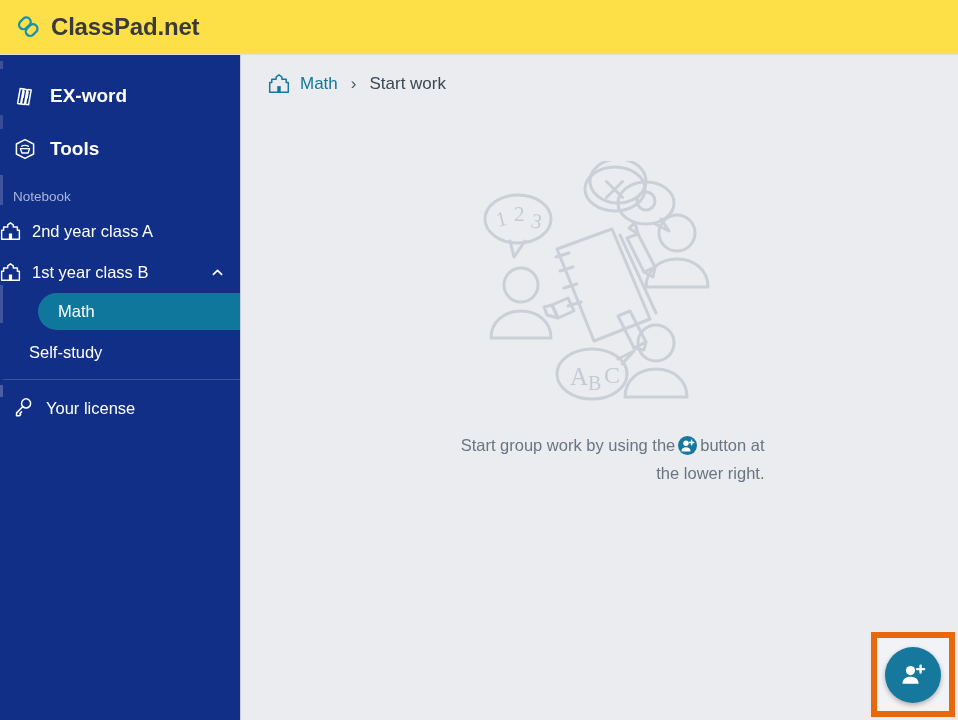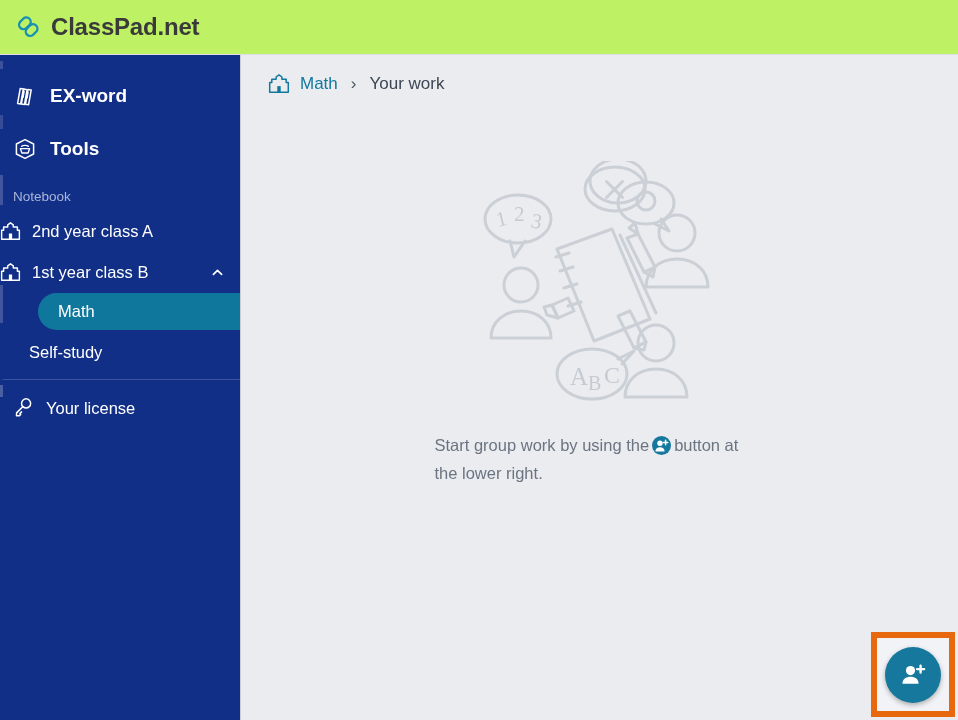--- a/index.html
+++ b/index.html
@@ -13,21 +13,21 @@
   .app {
     position: relative;
     width: 958px; height: 720px;
     display: flex; flex-direction: column;
     background: #eaecf0;
   }
 
   
   .topbar {
     height: 55px; min-height: 55px;
-    background: #bef264;
+    background: #fde047;
     border-bottom: 1px solid #dcdfe4;
     display: flex; align-items: center;
     padding: 0 14px 0 12px;
     position: relative; z-index: 5;
   }
   .brand { display: flex; align-items: center; gap: 9px; }
   .brand-logo { width: 30px; height: 30px; display: block; }
   .brand-name {
     font-size: 24px; font-weight: bold; color: #3a3a3a;
     letter-spacing: -0.2px;
@@ -136,21 +136,21 @@
   }
   .crumb-cur { color: #3d4653; font-size: 17px; }
 
   .empty {
     flex: 1; display: flex; flex-direction: column;
     align-items: center; justify-content: flex-start;
     padding-top: 48px;
   }
   .empty-art { width: 260px; height: 250px; display: block; }
   .empty-text {
-    margin-top: 20px; width: 330px; text-align: left;
+    margin-top: 20px; width: 330px; text-align: right;
     color: #6b7481; font-size: 16.5px; line-height: 28px;
   }
   .inline-icon {
     display: inline-block; vertical-align: -4px;
     width: 19px; height: 19px; margin: 0 3px;
   }
 
   
   .fab-anno {
     position: absolute; right: 3px; bottom: 3px;
@@ -276,21 +276,21 @@
 
       <div class="crumb">
         <span class="ic">
           <svg viewBox="0 0 22 22" xmlns="http://www.w3.org/2000/svg">
             <path d="M11 1.9 13.9 4v2.2h4.3v3.4h2.1v9.6H1.7V9.6h2.1V6.2h4.3V4z" fill="none" stroke="#12789d" stroke-width="1.5" stroke-linejoin="round"></path>
             <rect x="9.3" y="13.1" width="3.4" height="6.1" fill="#12789d"></rect>
           </svg>
         </span>
         <span class="crumb-link">Math</span>
         <span class="crumb-sep">›</span>
-        <span class="crumb-cur">Your work</span>
+        <span class="crumb-cur">Start work</span>
       </div>
 
       <div class="empty">
 
         <span class="empty-art">
           <svg viewBox="0 0 260 250" xmlns="http://www.w3.org/2000/svg">
             <g fill="none" stroke="#cbcfd6" stroke-width="3" stroke-linecap="round" stroke-linejoin="round">
 
               <ellipse cx="145" cy="28" rx="30" ry="22"></ellipse>
               <path d="M136.5 20.5 152.5 36.5 M152.5 20.5 136.5 36.5"></path>

